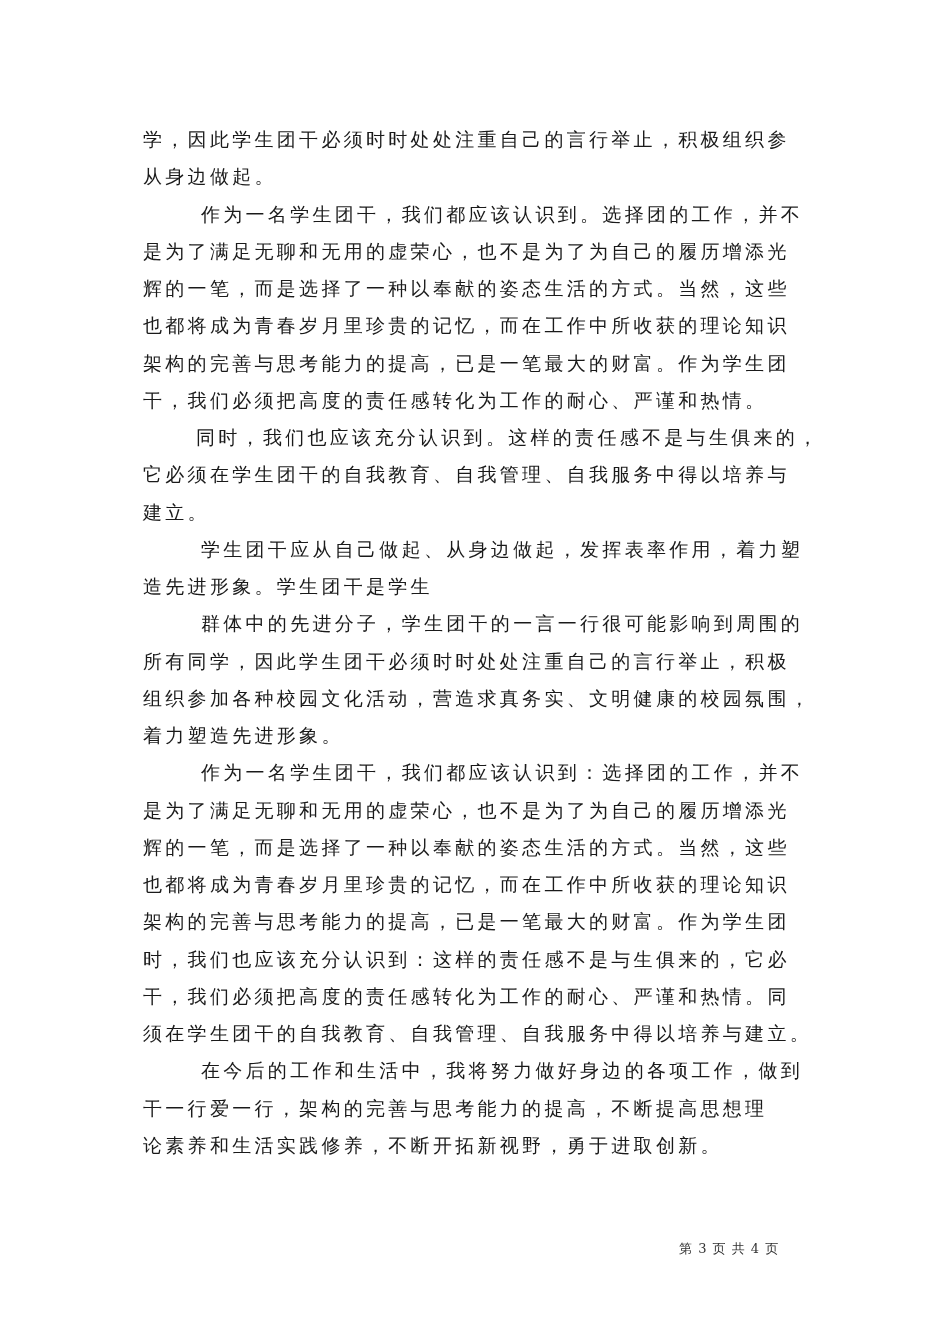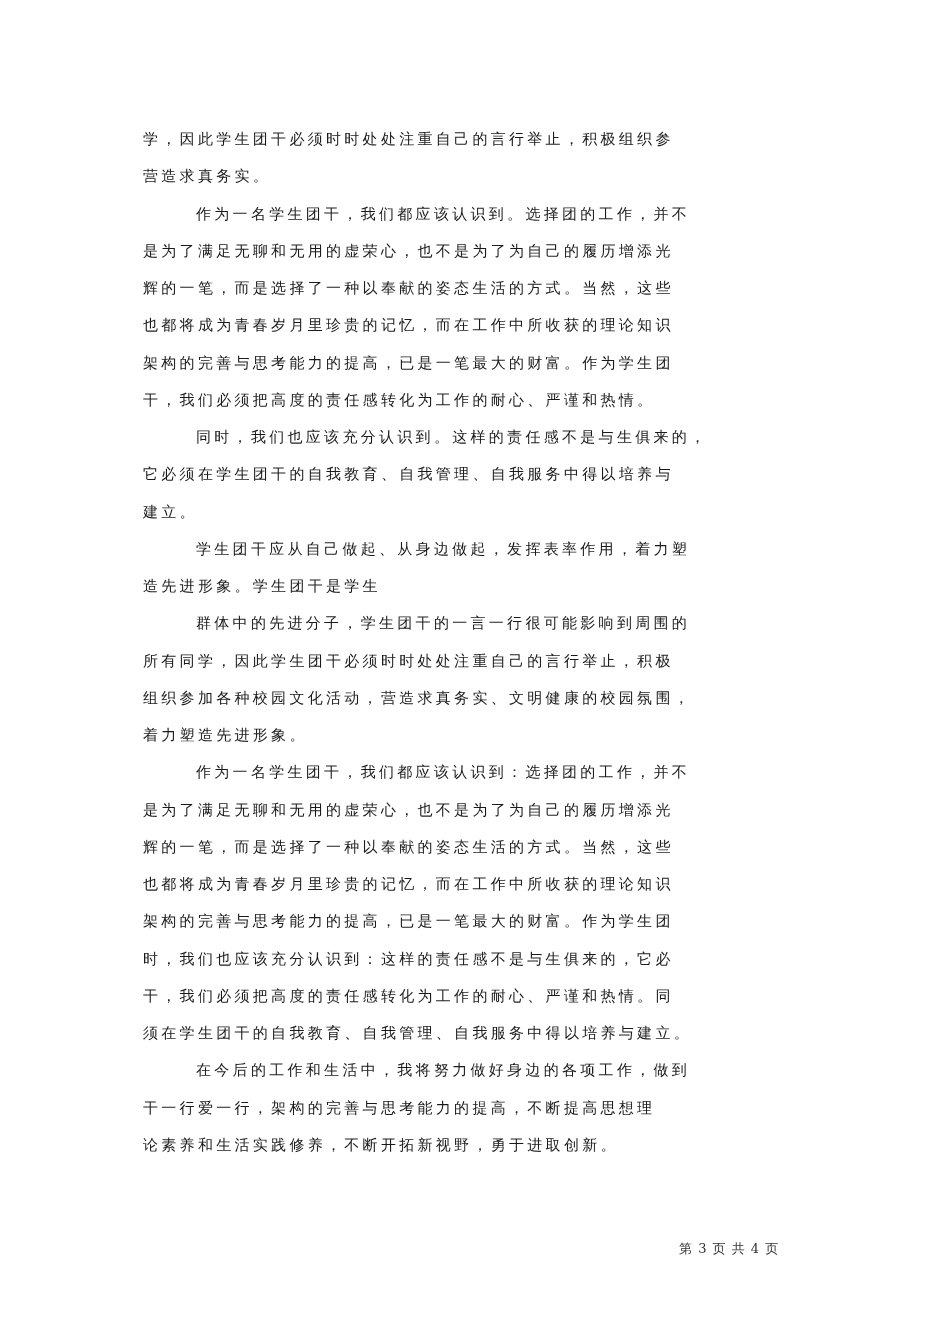--- a/index.html
+++ b/index.html
@@ -25,48 +25,49 @@
   .content {
     position: absolute;
     left: 143px;
     top: 121px;
     width: 665px;
   }
   .line {
     display: block;
     height: 37.25px;
     line-height: 37.25px;
-    font-size: 15px;
+    font-size: 19px;
     letter-spacing: 3.3px;
     white-space: nowrap;
     overflow: visible;
   }
   .line.indent {
     padding-left: 53px;
+    text-align: center;
   }
   .footer {
     position: absolute;
     top: 1240px;
     left: 679px;
     font-size: 13px;
     line-height: 18px;
     color: #333333;
     letter-spacing: 1px;
     white-space: nowrap;
   }
 </style>
 </head>
 <body>
 
 <div class="page">
   <div class="content">
 
     <div>
       <span class="line">学，因此学生团干必须时时处处注重自己的言行举止，积极组织参</span>
-      <span class="line">营造求真务实。</span>
+      <span class="line">从身边做起。</span>
     </div>
 
     <div>
       <span class="line indent">作为一名学生团干，我们都应该认识到。选择团的工作，并不</span>
       <span class="line">是为了满足无聊和无用的虚荣心，也不是为了为自己的履历增添光</span>
       <span class="line">辉的一笔，而是选择了一种以奉献的姿态生活的方式。当然，这些</span>
       <span class="line">也都将成为青春岁月里珍贵的记忆，而在工作中所收获的理论知识</span>
       <span class="line">架构的完善与思考能力的提高，已是一笔最大的财富。作为学生团</span>
       <span class="line">干，我们必须把高度的责任感转化为工作的耐心、严谨和热情。</span>
     </div>

